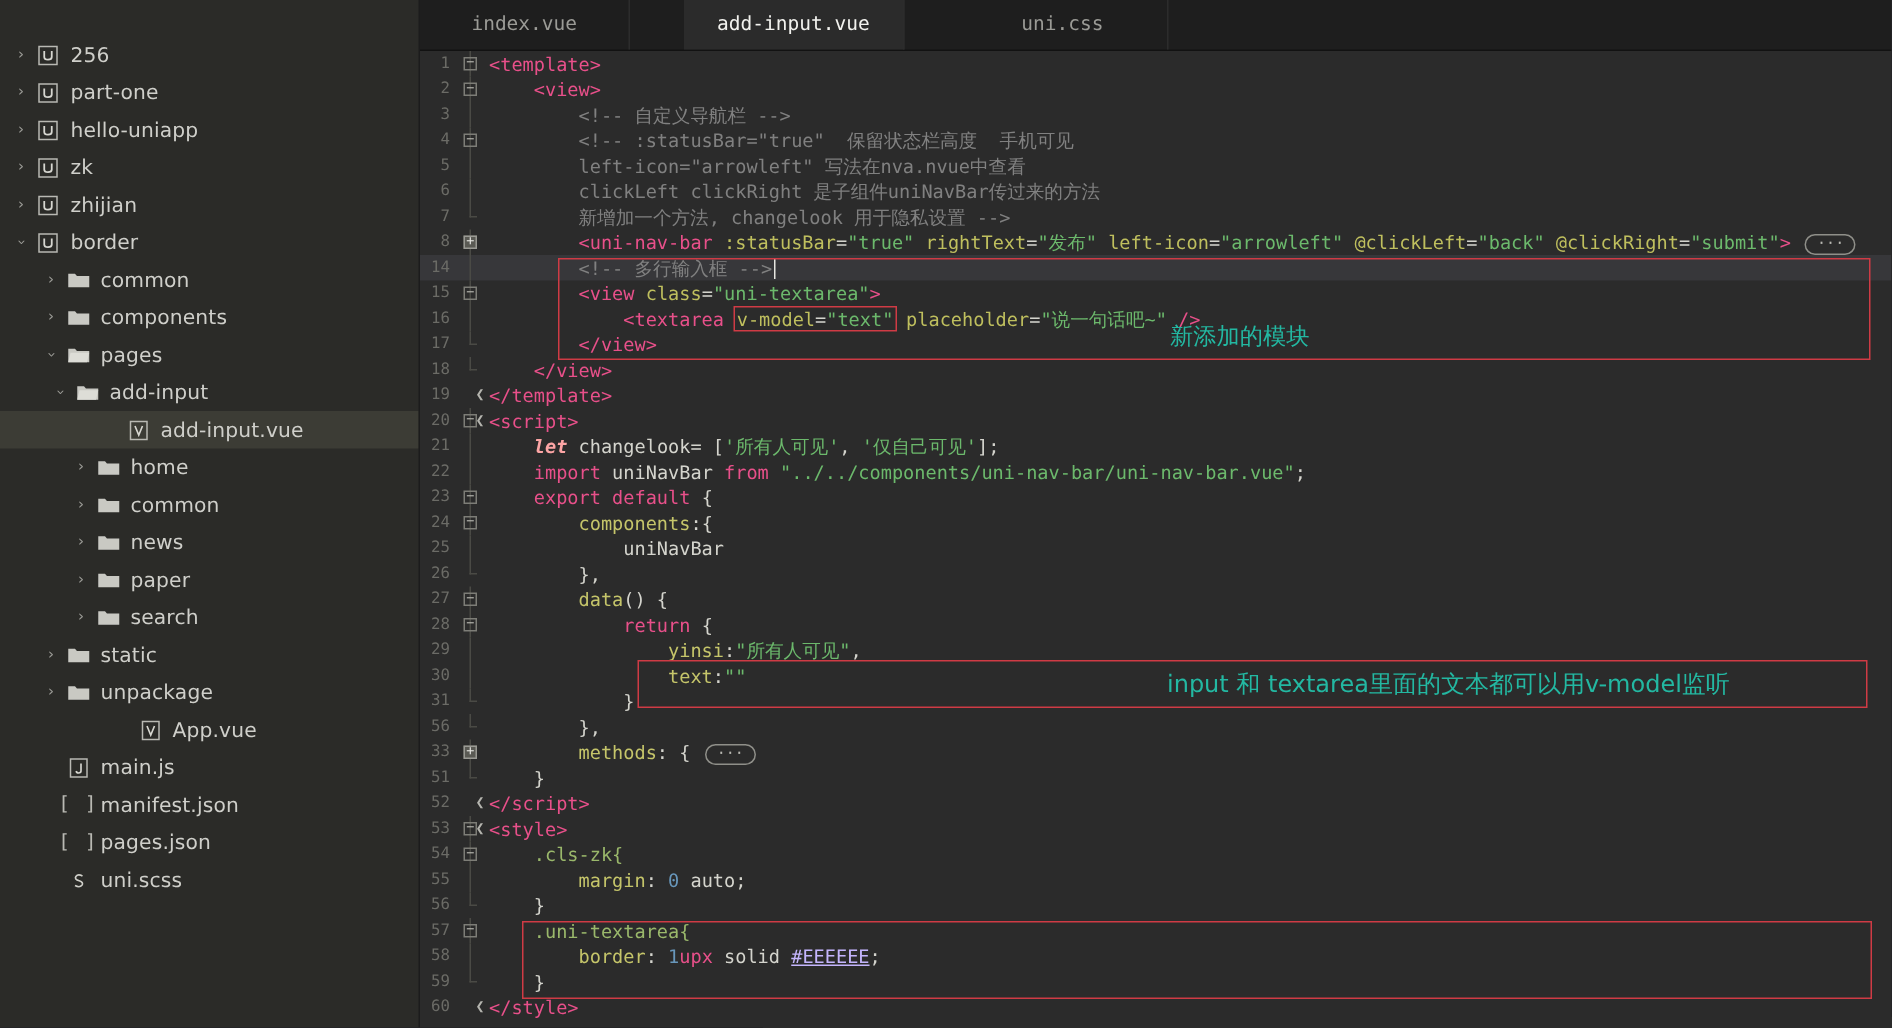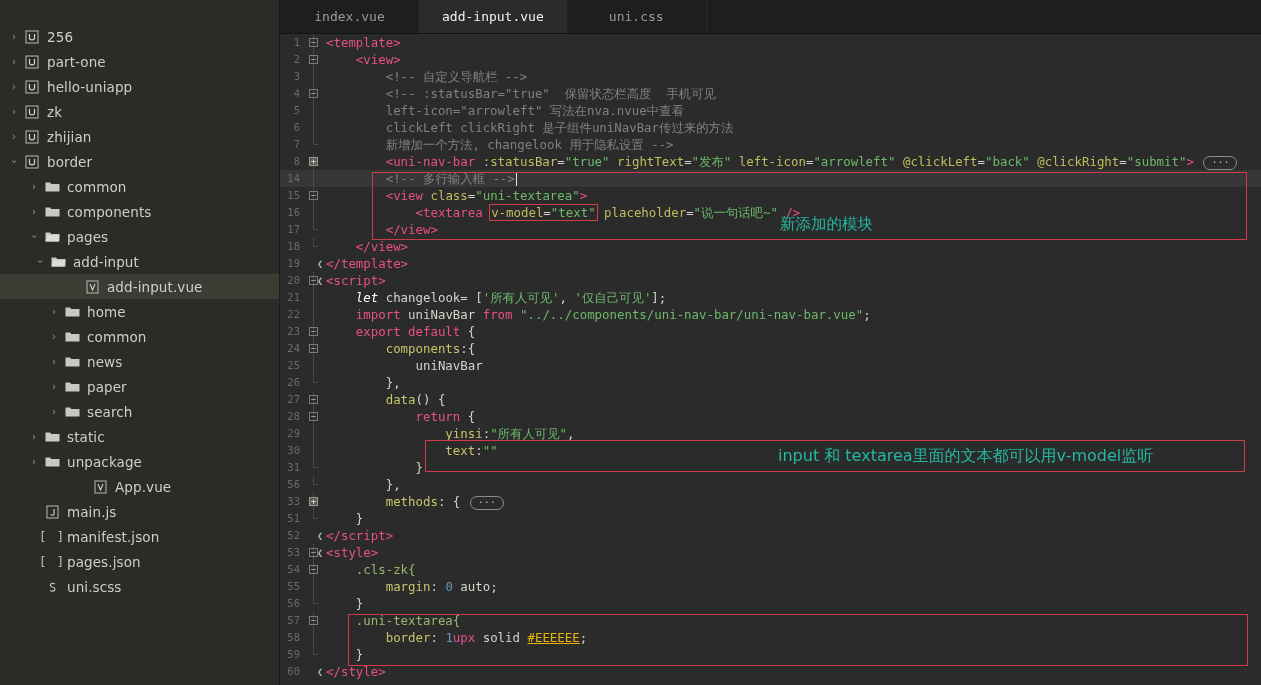--- a/index.html
+++ b/index.html
@@ -45,20 +45,21 @@
   .lbl { color: #cfcfca; letter-spacing: .1px; }
   svg { display: block; }
 
   
   #editor { flex: 1 1 auto; display: flex; flex-direction: column; background: #2b2b2b; min-width: 0; }
   #tabbar {
     height: 34px; background: #1e1e1e;
     display: flex; align-items: stretch;
     border-bottom: 1px solid #121212;
     flex: 0 0 34px;
+    gap: 36px;
   }
   .tab {
     display: flex; align-items: center; justify-content: center;
     min-width: 140px; padding: 0 22px;
     font-family: "DejaVu Sans Mono", monospace;
     font-size: 13px; color: #9b9b96;
     border-right: 1px solid #2c2c2c;
     cursor: pointer;
   }
   .tab.active { background: #2b2b2b; color: #f2f2ee; }
@@ -117,23 +118,23 @@
   
   .t-tag   { color: #e8508a; }
   .t-attr  { color: #bfbf5e; }
   .t-str   { color: #6cb96c; }
   .t-cmt   { color: #808080; }
   .t-kw2   { color: #e8508a; }
   .t-plain { color: #d4d4cd; }
   .t-num   { color: #6897bb; }
   .t-prop  { color: #c5c56a; }
   .t-sel   { color: #9ab86b; }
-  .t-ital  { color: #ffffff; font-style: italic; }
+  .t-ital  { color: #fca5a5; font-style: italic; font-weight: bold; }
   .t-css-unit { color: #e8508a; }
-  .t-hash  { color: #eab308; text-decoration: underline; }
+  .t-hash  { color: #c4b5fd; text-decoration: underline; }
 
   .ellipsis-chip {
     display: inline-block;
     border: 1px solid #8f8f89; border-radius: 8px;
     padding: 0 7px; margin: 0 2px;
     color: #b9b9b3; font-size: 10px; line-height: 12px;
     vertical-align: middle;
   }
   .boxed-token {
     border: 1px solid #cf3b45;

